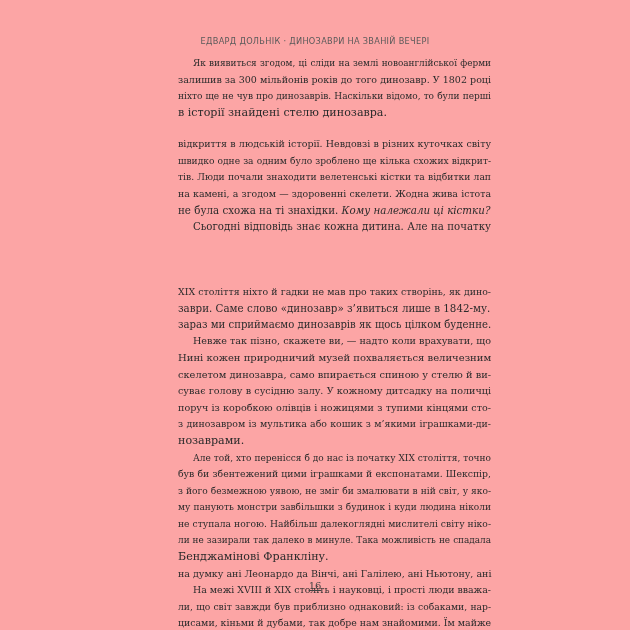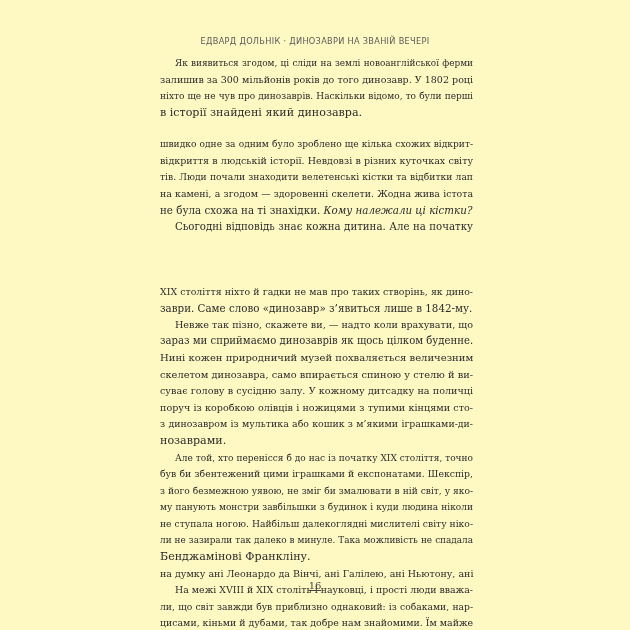--- a/index.html
+++ b/index.html
@@ -1,24 +1,24 @@
 <!DOCTYPE html>
 <html><head>
   <meta charset="utf-8">
   <style>
     html, body { margin: 0; padding: 0; background: #ffffff; }
     body { width: 630px; height: 630px; position: relative; overflow: hidden; }
-    .page { position: absolute; left: 0; top: 0; width: 630px; height: 630px; background: #fef9c3; }
+    .page { position: absolute; left: 0; top: 0; width: 630px; height: 630px; background: #fca5a5; }
     .running-head {
       position: absolute; left: 0; width: 630px; top: 36px; text-align: center;
       font-family: "DejaVu Sans", sans-serif; font-size: 8.2px; letter-spacing: 0.3px;
       color: #5a5a5a; text-transform: uppercase;
     }
     .text-block {
-      position: absolute; left: 160px; width: 313px;
+      position: absolute; left: 178px; width: 313px;
       font-family: "DejaVu Serif", serif; font-size: 11.1px; color: #2b2b2b;
       line-height: 16.6px;
     }
     .line { display: block; height: 16.6px; white-space: nowrap; text-align: justify; text-align-last: justify; }
     .line.last { text-align-last: left; }
     .line.indent { text-indent: 15px; }
     .smallcaps { font-variant: small-caps; letter-spacing: 0.4px; }
     .italic { font-style: italic; }
     .page-number {
       position: absolute; left: 0; width: 630px; top: 580px; text-align: center;
@@ -31,36 +31,36 @@
 <div class="page">
 
   <div class="running-head">
     <span>Едвард Дольнік</span><span> · </span><span>Динозаври на званій вечері</span>
   </div>
 
   <div class="text-block" style="top:55px;">
     <span class="line indent" style="font-size: 8.9px;">Як виявиться згодом, ці сліди на землі новоанглійської ферми</span>
     <span class="line" style="font-size: 9.5px;">залишив за 300 мільйонів років до того динозавр. У 1802 році</span>
     <span class="line" style="font-size: 9px;">ніхто ще не чув про динозаврів. Наскільки відомо, то були перші</span>
-    <span class="line last">в історії знайдені який динозавра.</span>
+    <span class="line last">в історії знайдені стелю динозавра.</span>
   </div>
 
   <div class="text-block" style="top:136px;">
+    <span class="line" style="font-size: 9.5px;">відкриття в людській історії. Невдовзі в різних куточках світу</span>
     <span class="line" style="font-size: 9.1px;">швидко одне за одним було зроблено ще кілька схожих відкрит-</span>
-    <span class="line" style="font-size: 9.5px;">відкриття в людській історії. Невдовзі в різних куточках світу</span>
     <span class="line" style="font-size: 9.2px;">тів. Люди почали знаходити велетенські кістки та відбитки лап</span>
     <span class="line" style="font-size: 9.4px;">на камені, а згодом — здоровенні скелети. Жодна жива істота</span>
     <span class="line last" style="font-size: 10.3px;"><span>не була схожа на ті знахідки. </span><span class="italic">Кому належали ці кістки?</span></span>
 
     <span class="line indent" style="font-size: 10.2px;">Сьогодні відповідь знає кожна дитина. Але на початку</span>
     <span class="line" style="font-size: 9.4px; margin-top: 48px;">XIX століття ніхто й гадки не мав про таких створінь, як дино-</span>
     <span class="line last" style="font-size: 10.3px;">заври. Саме слово «динозавр» з’явиться лише в 1842-му.</span>
 
+    <span class="line" style="font-size: 10.1px;">зараз ми сприймаємо динозаврів як щось цілком буденне.</span>
     <span class="line indent" style="font-size: 9.6px;">Невже так пізно, скажете ви, — надто коли врахувати, що</span>
-    <span class="line" style="font-size: 10.1px;">зараз ми сприймаємо динозаврів як щось цілком буденне.</span>
     <span class="line" style="font-size: 10px;">Нині кожен природничий музей похваляється величезним</span>
     <span class="line" style="font-size: 9.8px;">скелетом динозавра, само впирається спиною у стелю й ви-</span>
     <span class="line" style="font-size: 9.6px;">суває голову в сусідню залу. У кожному дитсадку на поличці</span>
     <span class="line" style="font-size: 9.6px;">поруч із коробкою олівців і ножицями з тупими кінцями сто-</span>
     <span class="line" style="font-size: 9.4px;">з динозавром із мультика або кошик з м’якими іграшками-ди-</span>
     <span class="line last">нозаврами.</span>
 
     <span class="line indent" style="font-size: 9px;">Але той, хто перенісся б до нас із початку XIX століття, точно</span>
     <span class="line" style="font-size: 9.3px;">був би збентежений цими іграшками й експонатами. Шекспір,</span>
     <span class="line" style="font-size: 9.1px;">з його безмежною уявою, не зміг би змалювати в ній світ, у яко-</span>

